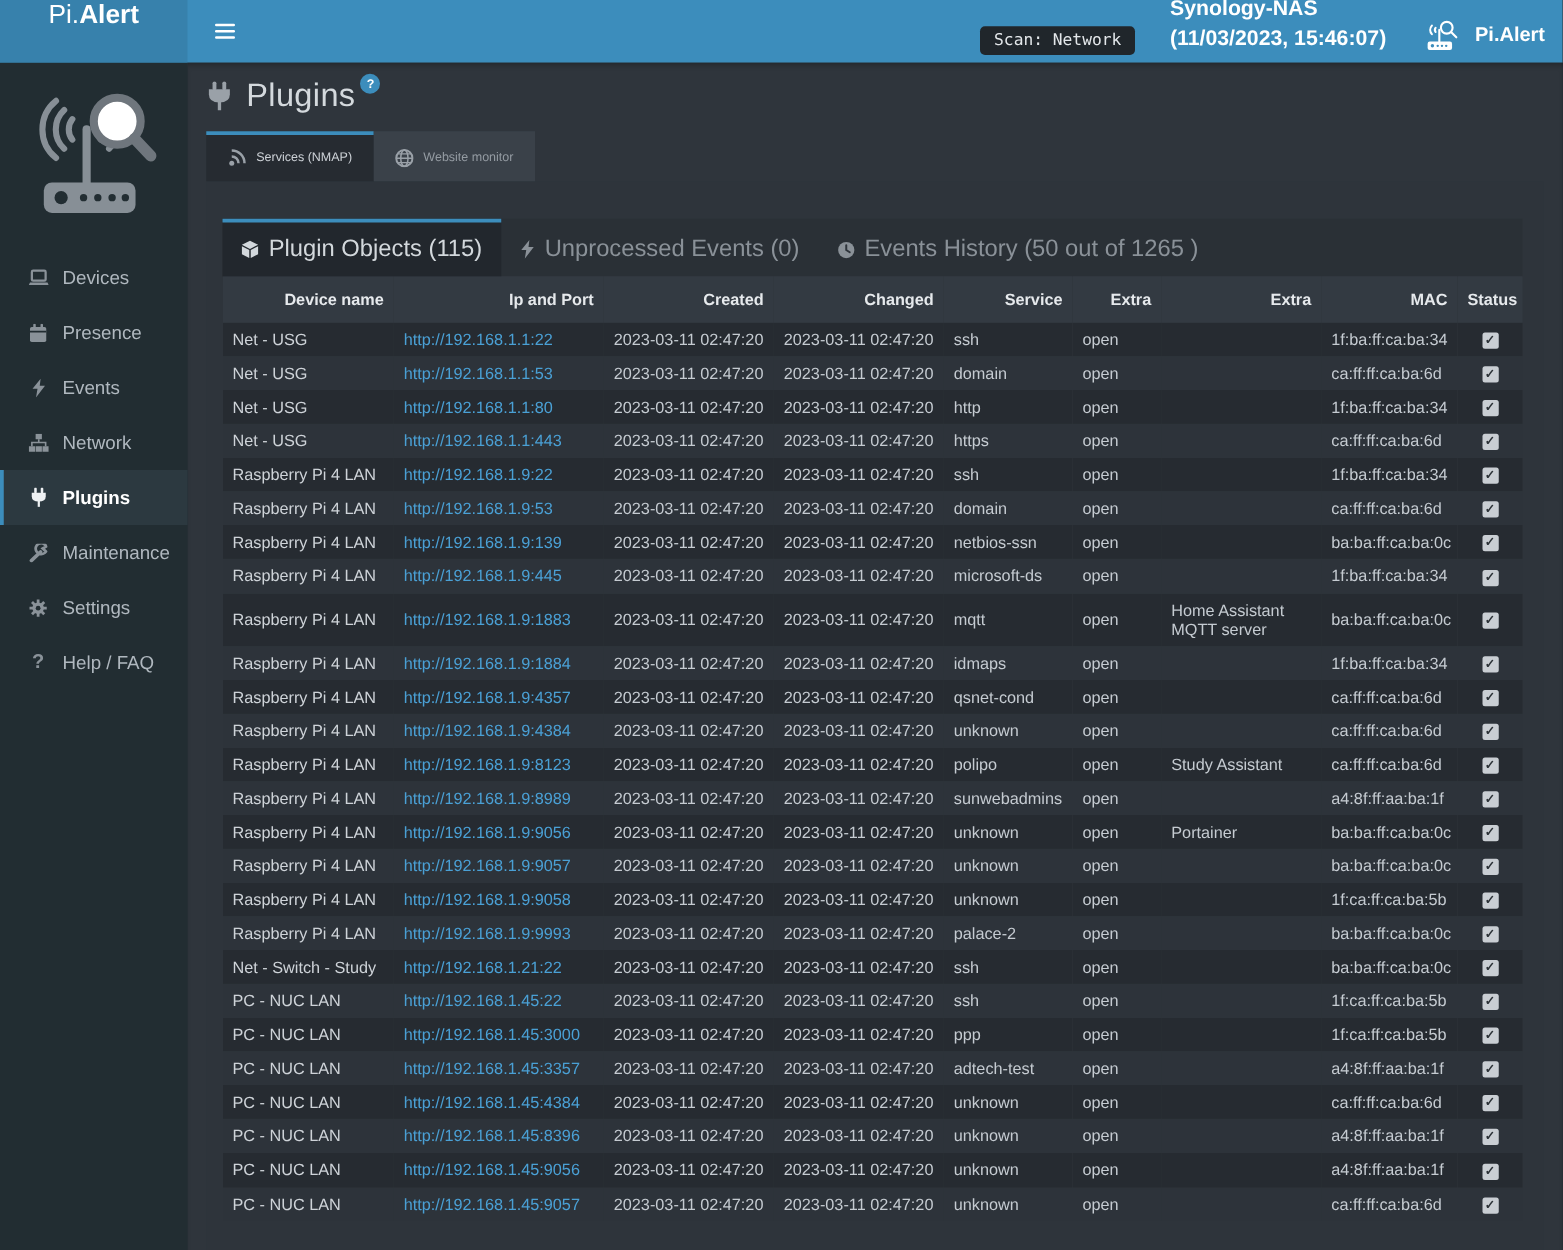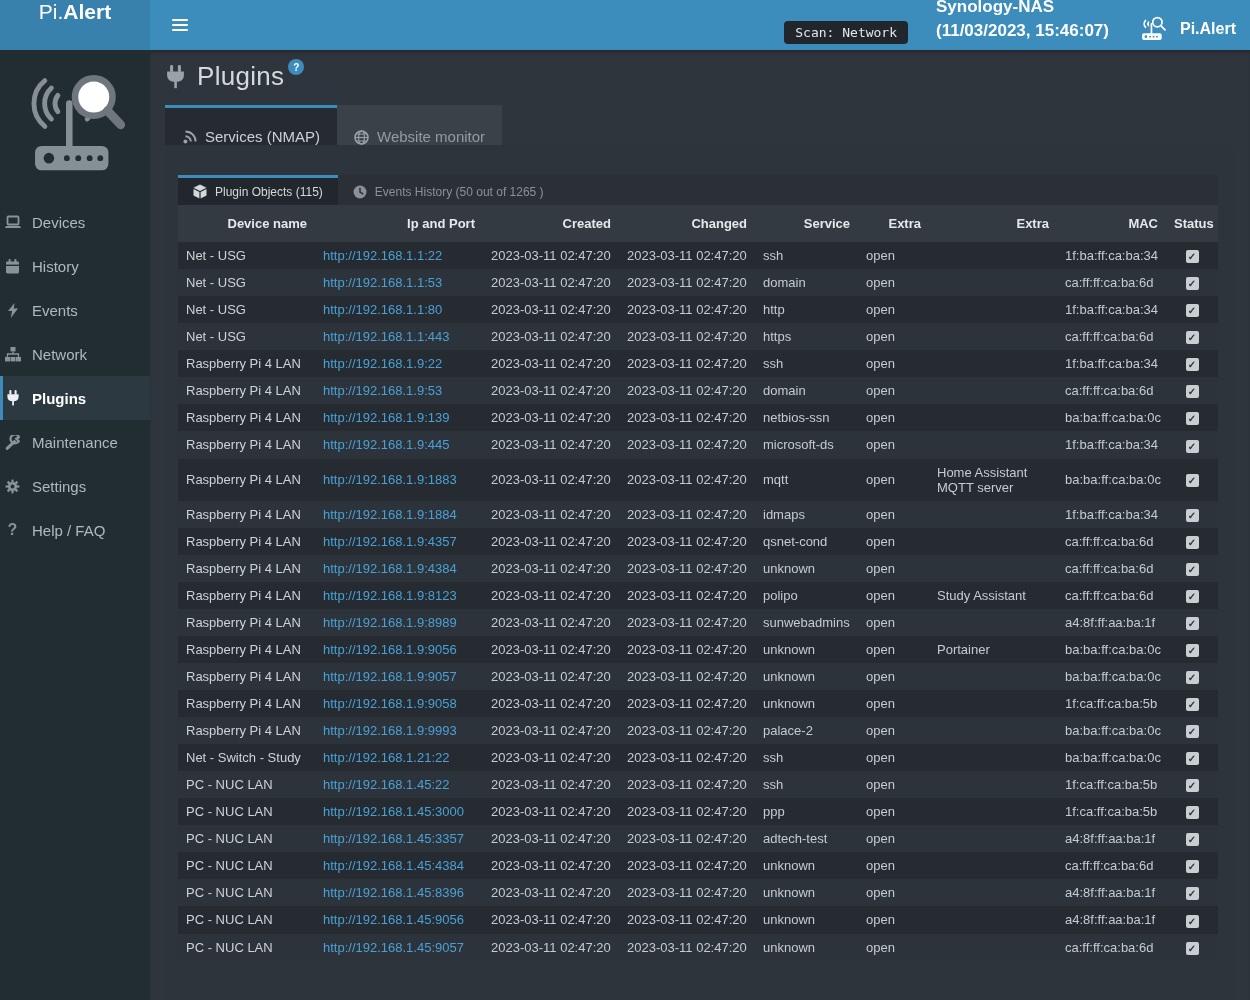--- a/index.html
+++ b/index.html
@@ -30,43 +30,43 @@
   .hamburger .bars i{display:block;width:16px;height:2px;background:#fff;border-radius:1px}
   .nav-right{position:absolute;right:10px;top:0;height:44px;display:flex;align-items:flex-end;gap:28px}
   .scan-badge{background:#20262b;color:#e3e7ea;font-family:"DejaVu Sans Mono",monospace;font-size:13px;
     padding:4px 11px;border-radius:4px;white-space:nowrap}
   .host-block{color:#ffffff;font-size:17px;font-weight:700;line-height:1.45;white-space:nowrap}
   .app-chip{display:flex;align-items:center;gap:9px;color:#fff;font-size:16px;font-weight:700;cursor:pointer;margin-right:4px}
   
   .sidebar{position:absolute;top:50px;left:0;width:150px;height:950px;background:var(--sidebar-bg);z-index:10}
   .logo-wrap{padding:6px 0 10px;display:flex;justify-content:center}
   .menu{margin-top:8px}
-  .side-item{position:relative;height:44px;display:flex;align-items:center;gap:10px;
+  .side-item{position:relative;height:44px;display:flex;align-items:center;padding-left:18px;gap:10px;
     color:#b0b8bf;font-size:15px;cursor:pointer;border-left:3px solid transparent}
   .side-item .ic{width:19px;display:flex;justify-content:center;align-items:center;color:#8a9299}
   .side-item .ic svg{display:block}
   .side-item.active{background:#2c3940;border-left-color:var(--accent);color:#fff;font-weight:700}
   .side-item.active .ic{color:#eef1f3}
   .qmark{font-size:16px;font-weight:700;font-family:"Liberation Sans",sans-serif}
   
   .content{position:absolute;left:150px;top:50px;width:1100px;height:950px;background:var(--content-bg);overflow:hidden;
     box-shadow:inset 0 4px 5px -3px rgba(0,0,0,.35)}
   .page-header{height:50px;padding:12px 15px 0;display:flex;align-items:flex-start;gap:11px;color:#d4d9dd}
   .title-plug{color:#9aa1a8;margin-top:3px}
   .page-title{font-size:26px;font-weight:400;line-height:1.1;letter-spacing:.3px}
   .help-badge{width:16px;height:16px;border-radius:50%;background:var(--accent);color:#fff;font-size:10px;font-weight:700;
     display:flex;align-items:center;justify-content:center;margin-left:-7px;margin-top:-3px;cursor:pointer}
   .outer-tabs{display:flex;margin:5px 15px 0}
-  .otab{height:40px;display:flex;align-items:flex-end;gap:8px;padding:0 17px;font-size:15px;color:#949ba2;
+  .otab{height:40px;display:flex;align-items:center;gap:8px;padding:0 17px;font-size:10px;color:#949ba2;
     background:#3a4149;border-top:3px solid transparent;cursor:pointer;white-space:nowrap}
   .otab .ic{display:flex;color:#9aa1a8}
   .otab.active{background:#262b31;border-top-color:var(--accent);color:#ccd1d6}
   .panel{margin:0 15px;height:860px;background:var(--panel-bg);padding:30px 17px 0 13px}
   .inner-tabs{display:flex;background:#2a3036}
-  .itab{height:30px;display:flex;align-items:center;gap:8px;padding:0 15px;font-size:12px;color:#8a9198;
+  .itab{height:46px;display:flex;align-items:center;gap:8px;padding:0 15px;font-size:19px;color:#8a9198;
     border-top:3px solid transparent;cursor:pointer;white-space:nowrap}
   .itab .ic{display:flex}
   .itab.active{background:#22272d;border-top-color:var(--accent);color:#d3d8dc}
   
   table{width:100%;border-collapse:collapse;table-layout:fixed;font-size:13px}
   thead th{background:var(--thead-bg);color:#e6e9ec;font-weight:700;text-align:right;padding:11px 8px;cursor:pointer;
     white-space:nowrap;overflow:hidden}
   thead th.c-status{text-align:center}
   tbody td{padding:6px 8px;color:#c5cbd1;vertical-align:middle;overflow:hidden;white-space:normal}
   tbody tr:nth-child(odd){background:var(--row-odd)}
@@ -151,21 +151,21 @@
       </div>
       <div class="side-item">
         <span class="ic">
           <svg width="15" height="15" viewBox="0 0 15 15">
             <rect x="3.6" y="0" width="2" height="4" rx="0.8" fill="currentColor"></rect>
             <rect x="9.4" y="0" width="2" height="4" rx="0.8" fill="currentColor"></rect>
             <rect x="1" y="2.5" width="13" height="12" rx="1.4" fill="currentColor"></rect>
             <rect x="1" y="5.6" width="13" height="1.4" fill="#222d32"></rect>
           </svg>
         </span>
-        <span>History</span>
+        <span>Presence</span>
       </div>
       <div class="side-item">
         <span class="ic">
           <svg width="12" height="15" viewBox="0 0 12 15">
             <polygon points="7.5,0 1,8 5,8 3.8,15 11,5.5 6.8,5.5" fill="currentColor"></polygon>
           </svg>
         </span>
         <span>Events</span>
       </div>
       <div class="side-item">
@@ -265,20 +265,28 @@
     <div class="inner-tabs" id="inner-tabs">
         <div class="itab active">
           <span class="ic">
             <svg width="14" height="15" viewBox="0 0 14 15">
               <polygon points="7,0.5 13.5,3.8 7,7.1 0.5,3.8" fill="currentColor"></polygon>
               <polygon points="0.5,4.9 6.4,7.9 6.4,14.4 0.5,11.4" fill="currentColor"></polygon>
               <polygon points="13.5,4.9 7.6,7.9 7.6,14.4 13.5,11.4" fill="currentColor"></polygon>
             </svg>
           </span>
           <span>Plugin Objects (115)</span>
+        </div>
+        <div class="itab">
+          <span class="ic">
+            <svg width="12" height="15" viewBox="0 0 12 15">
+              <polygon points="7.5,0 1,8 5,8 3.8,15 11,5.5 6.8,5.5" fill="currentColor"></polygon>
+            </svg>
+          </span>
+          <span>Unprocessed Events (0)</span>
         </div>
         <div class="itab">
           <span class="ic">
             <svg width="14" height="14" viewBox="0 0 14 14">
               <circle cx="7" cy="7" r="6.5" fill="currentColor"></circle>
               <path d="M7 3.2 V7 L9.8 8.8" fill="none" stroke="#2e343b" stroke-width="1.6" stroke-linecap="round"></path>
             </svg>
           </span>
           <span>Events History (50 out of 1265 )</span>
         </div>

